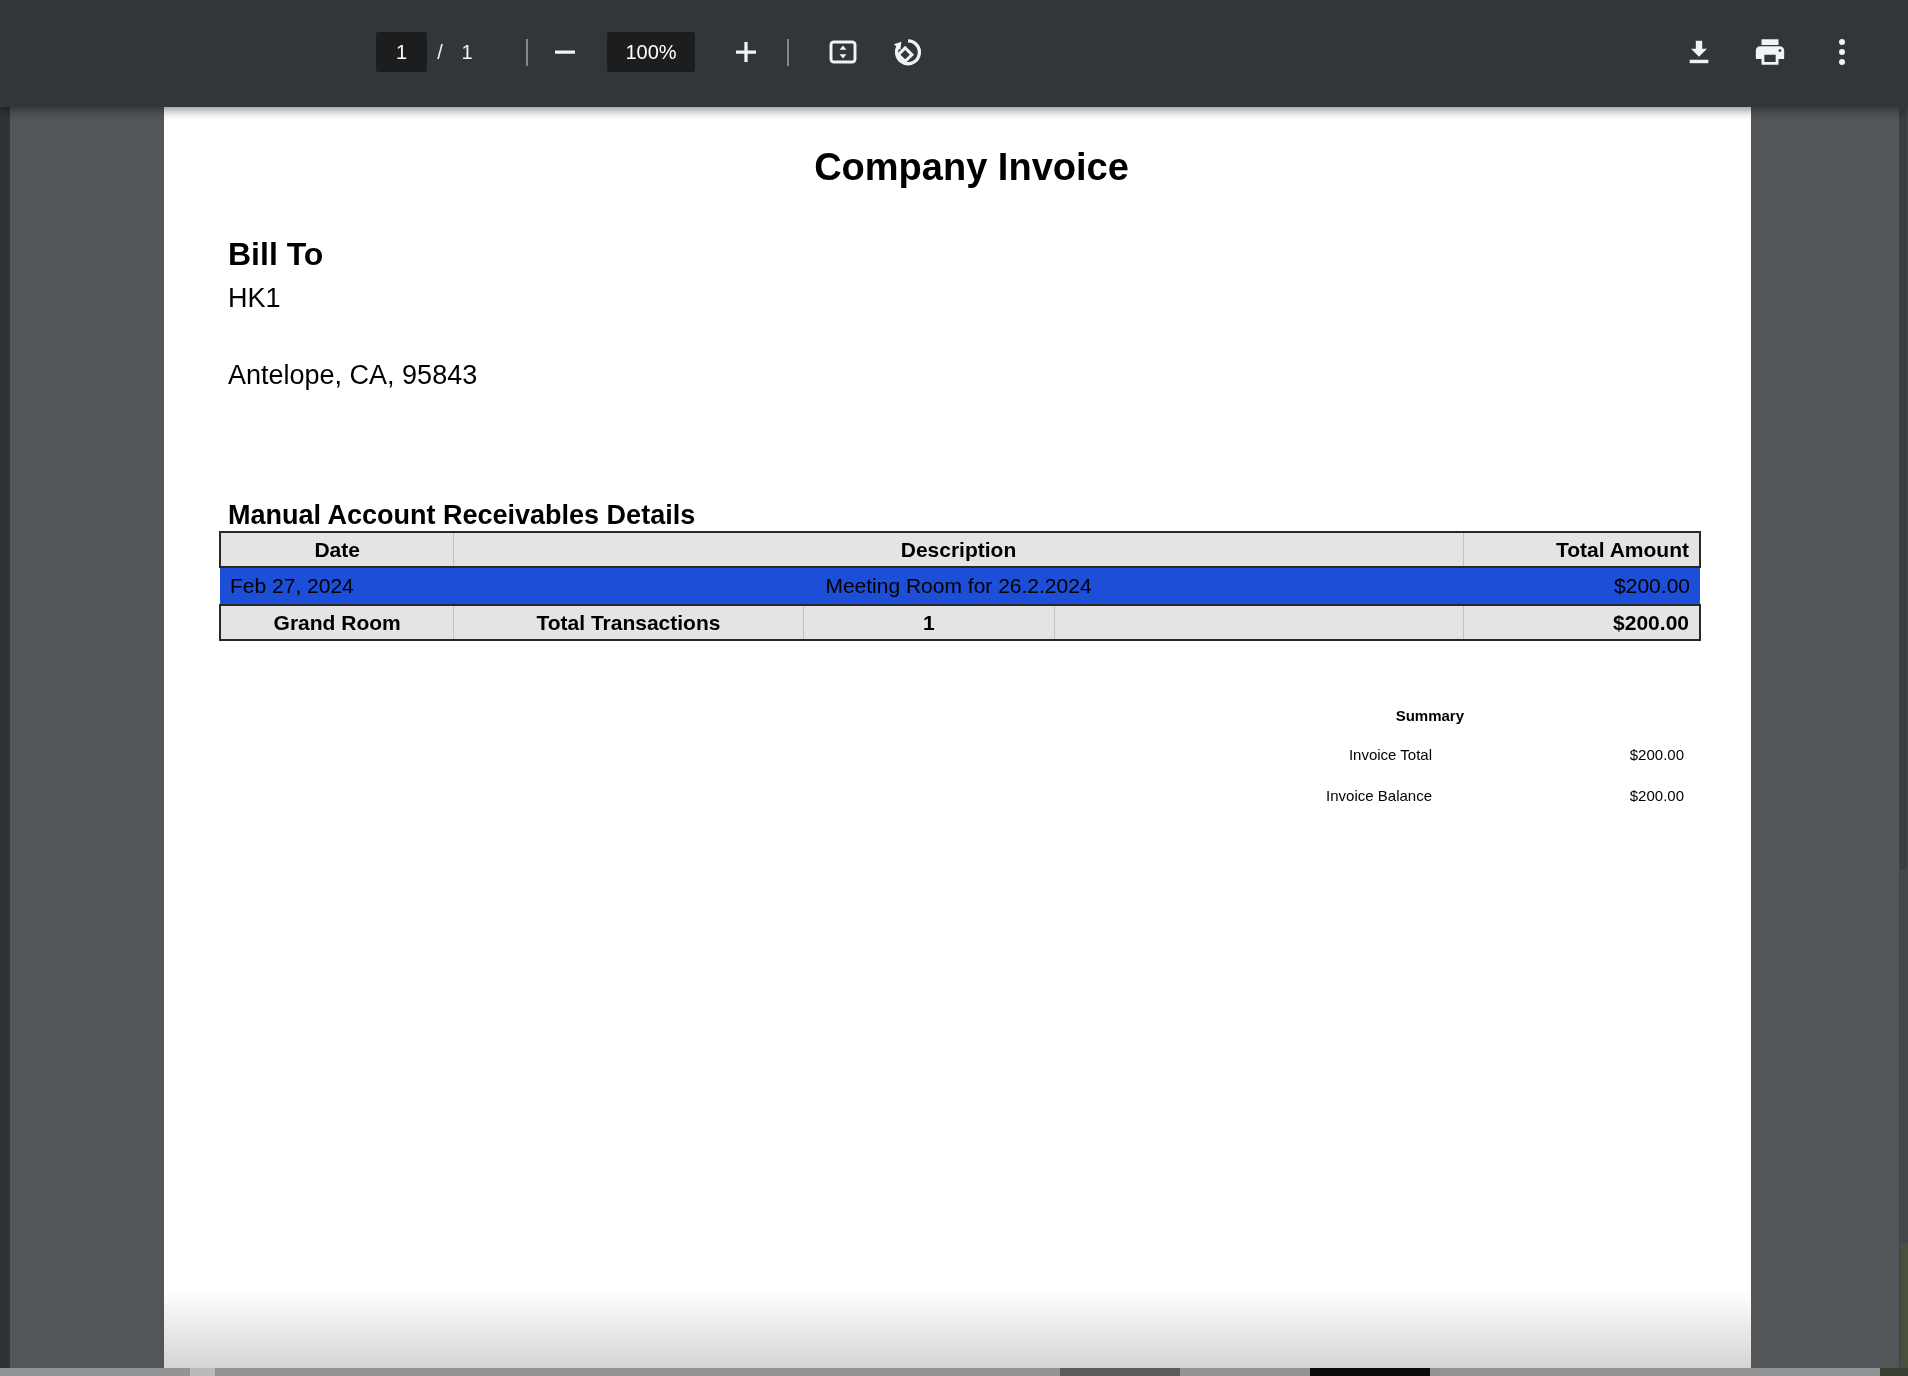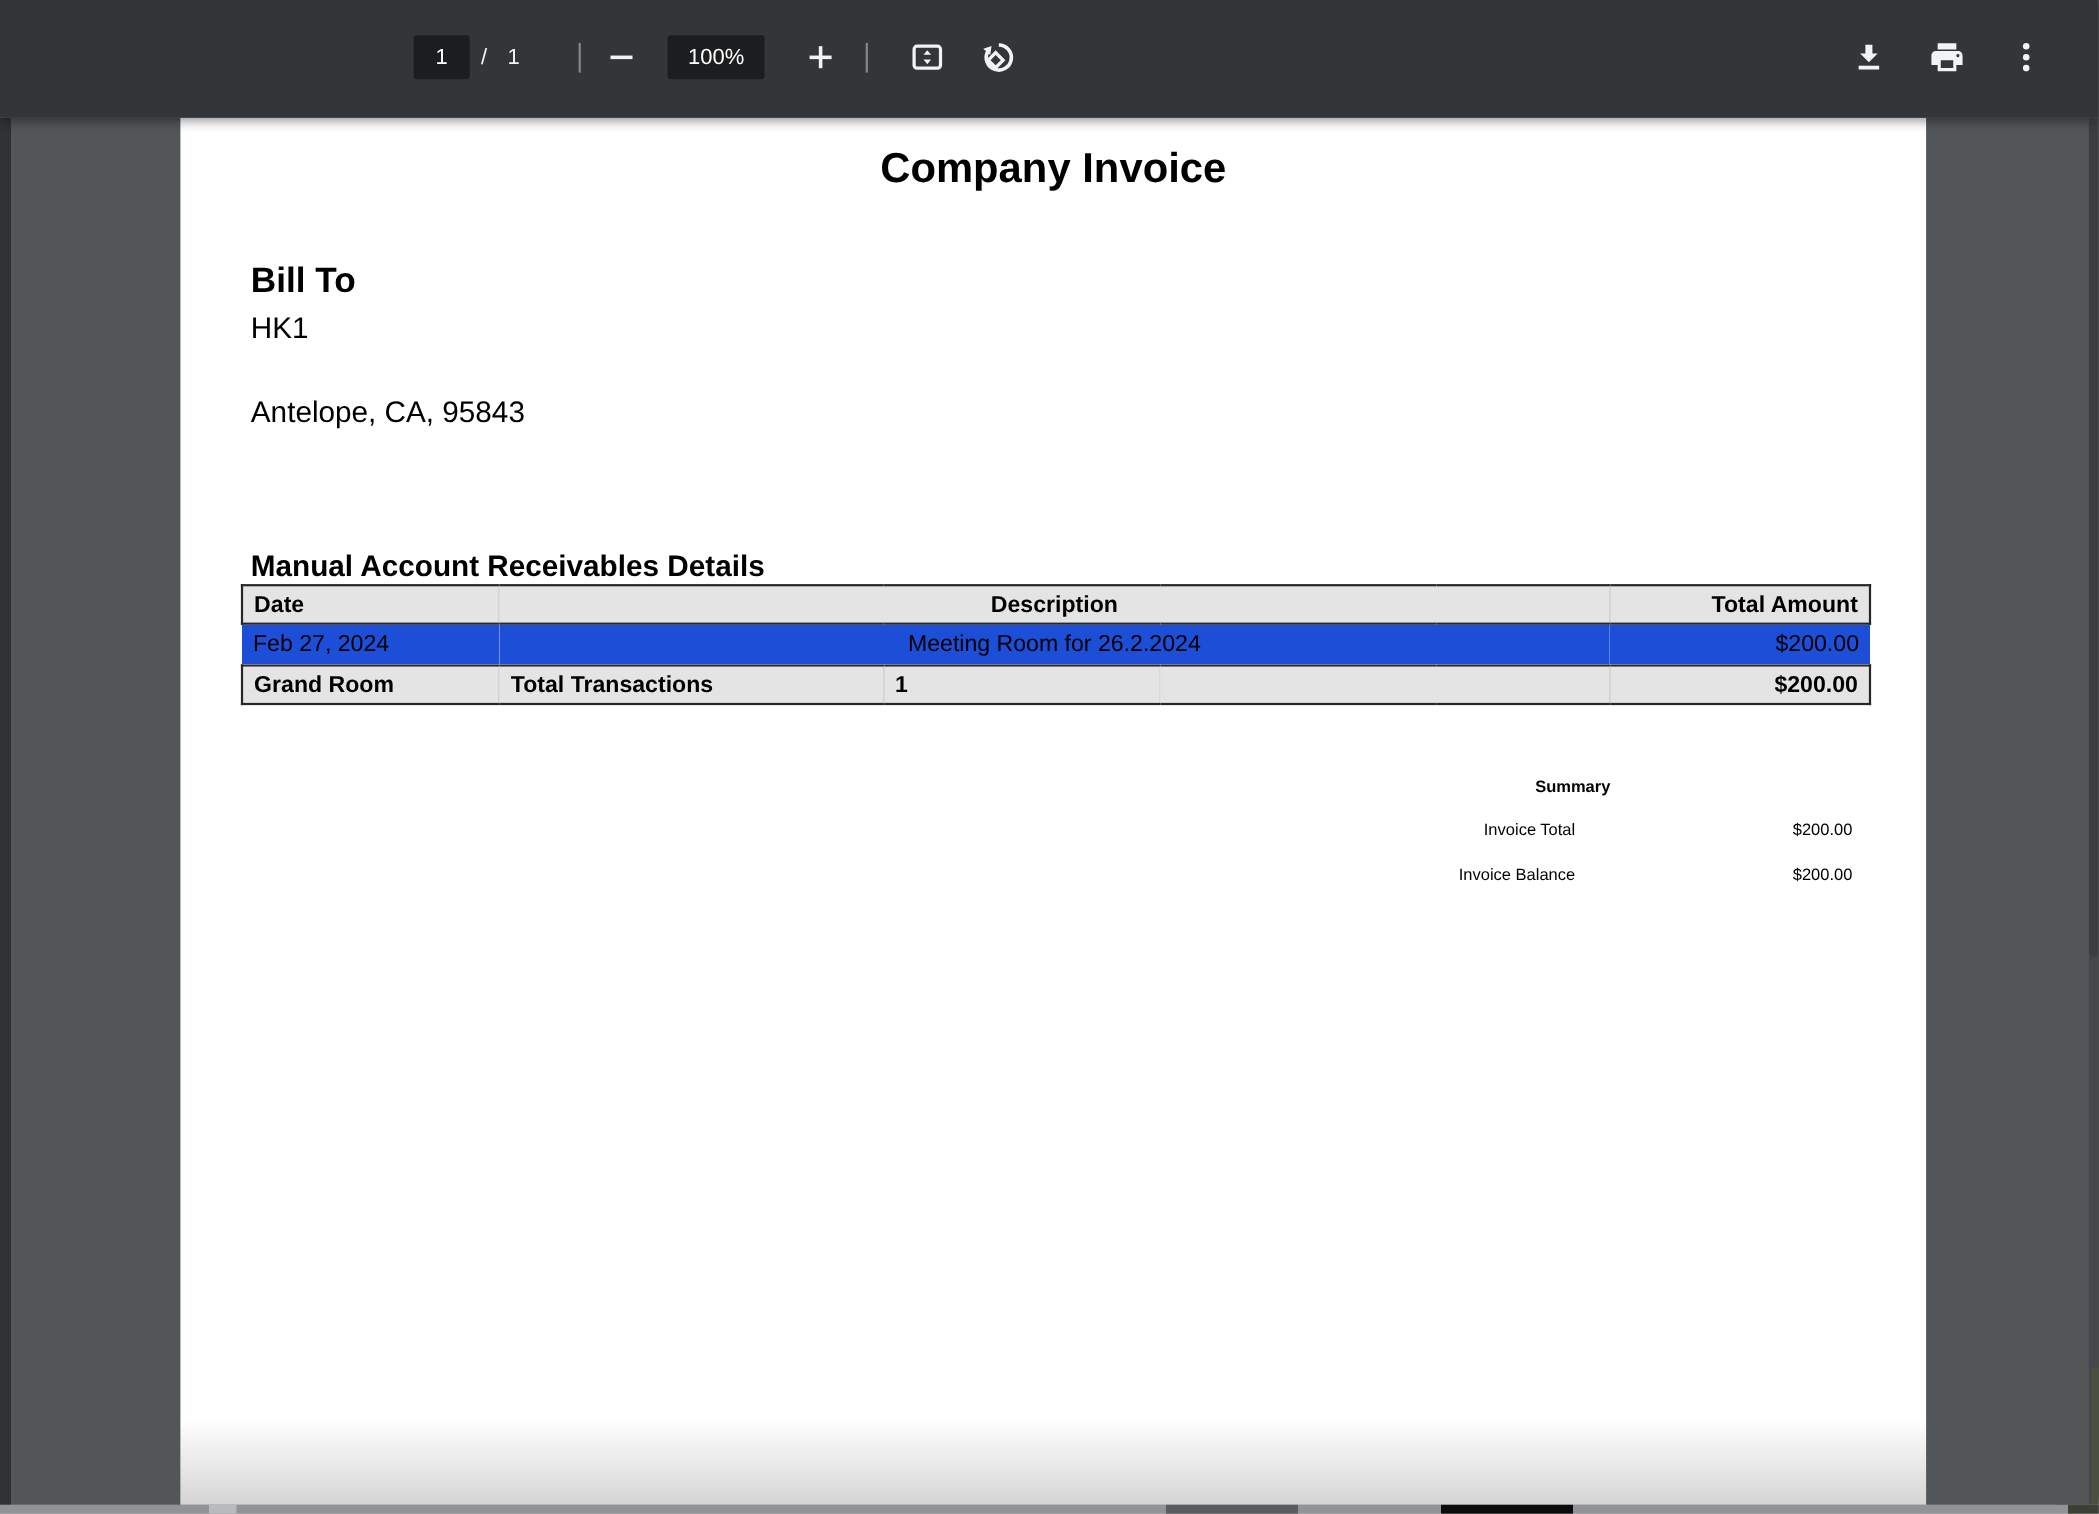--- a/index.html
+++ b/index.html
@@ -80,21 +80,21 @@
     position:absolute;left:164px;top:0;width:1587px;height:1261px;
     background:#ffffff;color:#000;
   }
   .page::after{
     content:"";position:absolute;left:0;bottom:0;width:100%;height:78px;
     background:linear-gradient(rgba(0,0,0,0),rgba(0,0,0,0.17));
     pointer-events:none;
   }
   .doc-title{
     position:absolute;left:0;top:25px;width:100%;
-    text-align:center;font-size:38px;font-weight:bold;margin:0;
+    text-align:center;font-size:38px;font-weight:bold;margin:14px;
   }
   .billto-h{
     position:absolute;left:64px;top:129px;
     font-size:32px;font-weight:bold;margin:0;
   }
   .billto-name{position:absolute;left:64px;top:176px;font-size:27px;}
   .billto-address{position:absolute;left:64px;top:253px;font-size:27px;}
   .section-h{
     position:absolute;left:64px;top:393px;
     font-size:27px;font-weight:bold;margin:0;
@@ -103,21 +103,21 @@
   
   .ar-table{
     position:absolute;left:55px;top:424px;width:1482px;
     border-collapse:collapse;font-size:21px;
     table-layout:fixed;
   }
   .ar-table th,.ar-table td{padding:0 10px;vertical-align:middle;overflow:hidden;white-space:nowrap;}
   .ar-table thead th,.ar-table tfoot td{
     background:#e4e4e4;height:33px;
     border-top:2px solid #272727;border-bottom:2px solid #272727;
-    font-weight:bold;text-align:left;
+    font-weight:bold;text-align:center;
   }
   .ar-table thead th:first-child,.ar-table tfoot td:first-child{border-left:2px solid #272727;}
   .ar-table thead th:last-child,.ar-table tfoot td:last-child{border-right:2px solid #272727;}
   .ar-table thead th + th,.ar-table tfoot td + td{border-left:1px solid #c2c2c2;}
   .ar-table tbody td{height:36px;background:#1d4ed8;border:none;}
   .cell-center{text-align:center !important;}
   .cell-right{text-align:right !important;}
 
   
   .summary{

